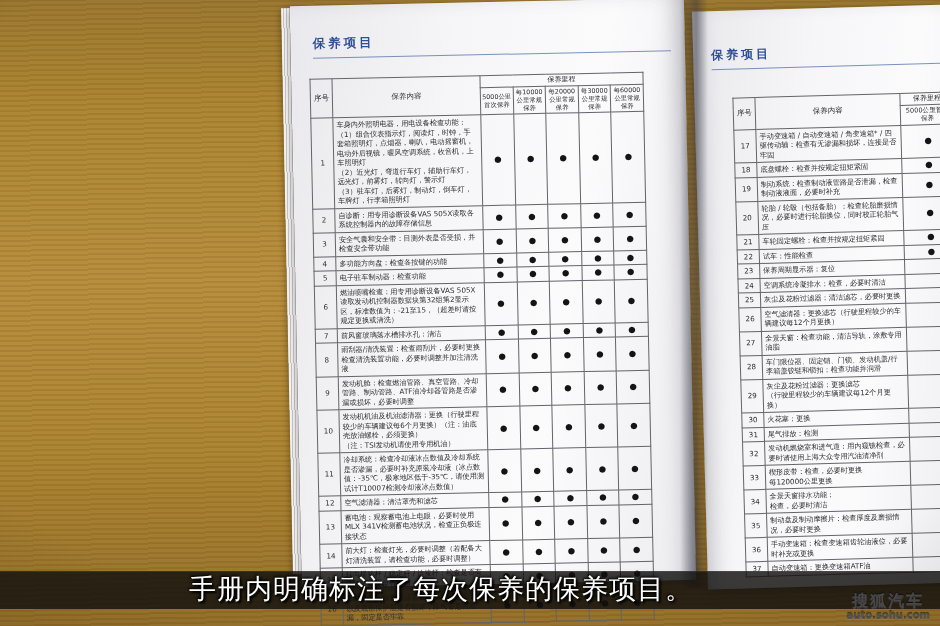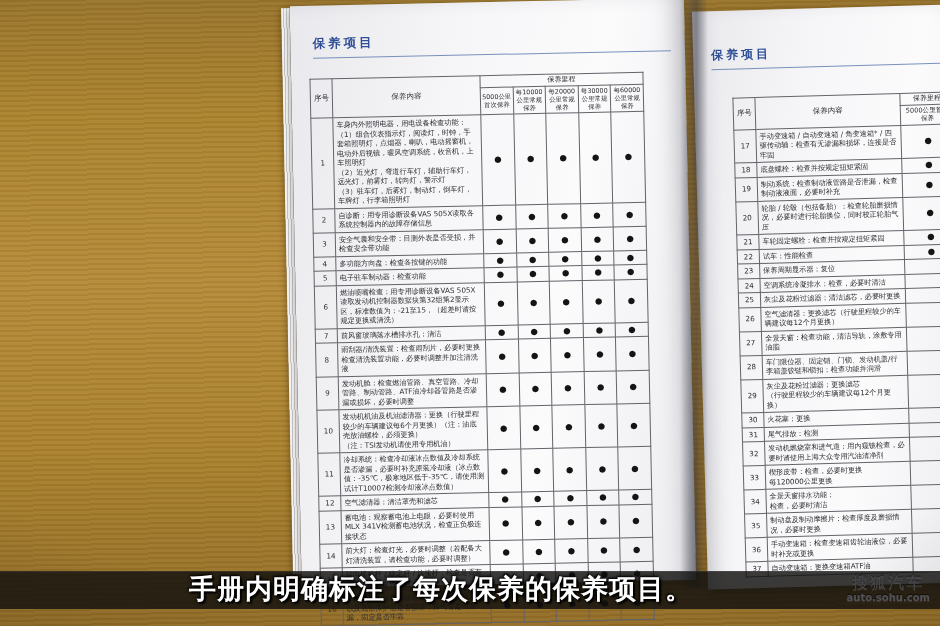--- a/index.html
+++ b/index.html
@@ -41,25 +41,25 @@
   .page-left th.c-m{width:34px;font-size:6.4px;line-height:1.25;padding:1px 1px;}
   .page-right th.c-m{font-size:6.6px;line-height:1.25;}
   th.c-mileage{font-size:7px;}
   td.no{text-align:center;font-size:7.2px;}
   td.content{white-space:pre-line;font-size:7.2px;padding:2px 3px;}
   td.dot{text-align:center;font-size:8.5px;color:#141414;}
   
   .caption-bar{position:absolute;left:0;top:571px;width:940px;height:38px;z-index:50;
     background:rgba(17,16,15,.82);box-shadow:0 1px 0 rgba(255,255,255,.08) inset;}
   .caption{position:absolute;left:0;right:90px;top:0;height:36px;display:flex;align-items:center;justify-content:center;
-    color:#fff;font-size:27px;font-weight:700;letter-spacing:1px;
+    color:#fff;font-size:27px;font-weight:400;letter-spacing:1px;
     text-shadow:2px 2px 2px #000,-1px -1px 2px #000,0 0 4px #000;padding-left:32px;}
   .watermark{position:absolute;right:10px;top:3px;text-align:center;line-height:1.1;}
-  .wm1{font-size:16px;font-weight:normal;letter-spacing:2px;color:#46464b;
-    text-shadow:0 1px 1px rgba(255,255,255,.14),0 -1px 1px rgba(0,0,0,.6);}
+  .wm1{font-size:16px;font-weight:bold;letter-spacing:2px;color:#46464b;
+    text-shadow:0 1px 1px rgba(255,255,255,.14),0 -1px 1px rgba(0,0,0,.6);margin-top:18px;}
   .wm2{font-size:10px;font-weight:bold;color:#515156;
     text-shadow:0 1px 1px rgba(255,255,255,.12),0 -1px 1px rgba(0,0,0,.6);}
 </style>
 </head>
 <body>
 
 <div class="stage">
 
   <div class="edge-stack"></div>
 

